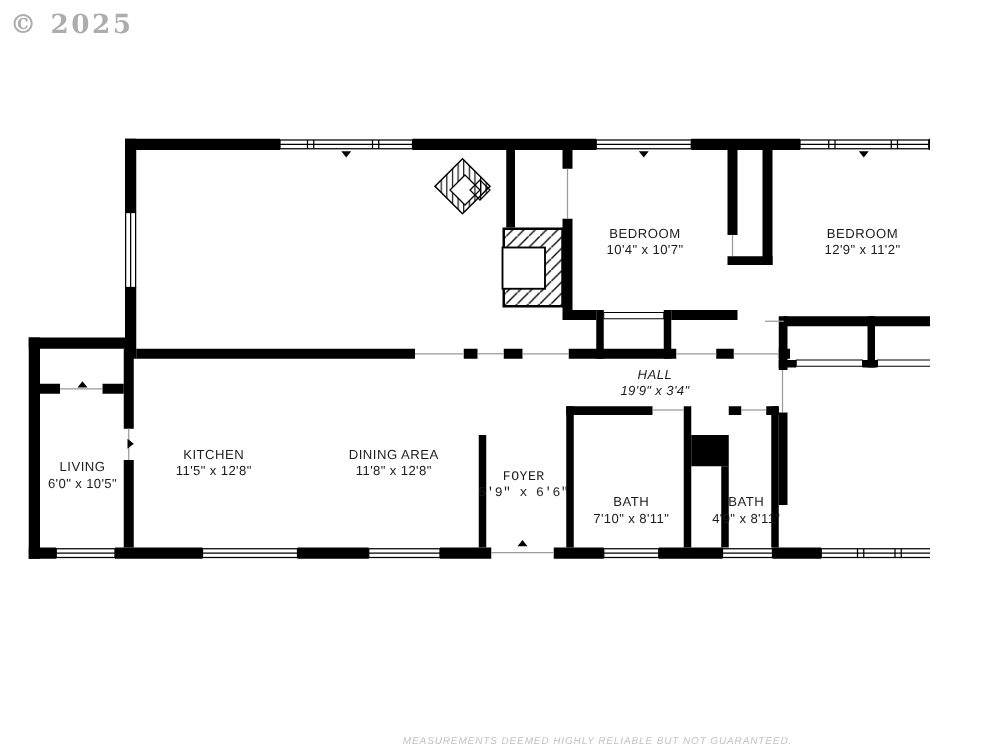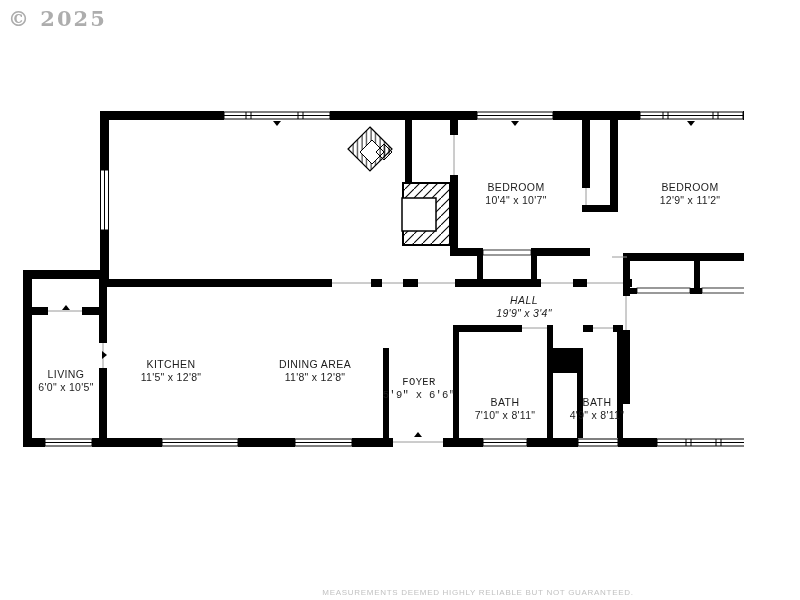--- a/index.html
+++ b/index.html
@@ -6,21 +6,21 @@
   .plan{position:relative;width:744px;height:600px;background:#ffffff;overflow:hidden;
         font-family:"Liberation Sans", sans-serif;}
   .watermark{position:absolute;left:8px;top:6px;font-family:"DejaVu Serif", serif;
              font-size:21px;letter-spacing:2px;color:#adadad;font-weight:600;}
   .plan-svg{position:absolute;left:0;top:0;}
   .room-label{position:absolute;transform:translate(-50%,-50%);text-align:center;
               white-space:nowrap;color:#1c1c1c;}
   .room-name{font-size:10.5px;letter-spacing:.4px;line-height:13px;}
   .room-dims{font-size:10.5px;letter-spacing:.3px;line-height:13px;}
   .disclaimer{position:absolute;left:478px;top:588px;transform:translateX(-50%);
-              font-size:8px;letter-spacing:.7px;color:#c2c2c2;white-space:nowrap;}
+              font-size:8px;letter-spacing:.7px;color:#c2c2c2;white-space:nowrap;font-style:italic;}
 </style>
 </head>
 <body>
 
 <div class="plan">
 
   <div class="watermark">© 2025</div>
 
   <svg class="plan-svg" width="800" height="600" viewBox="0 0 800 600">
     <defs>

